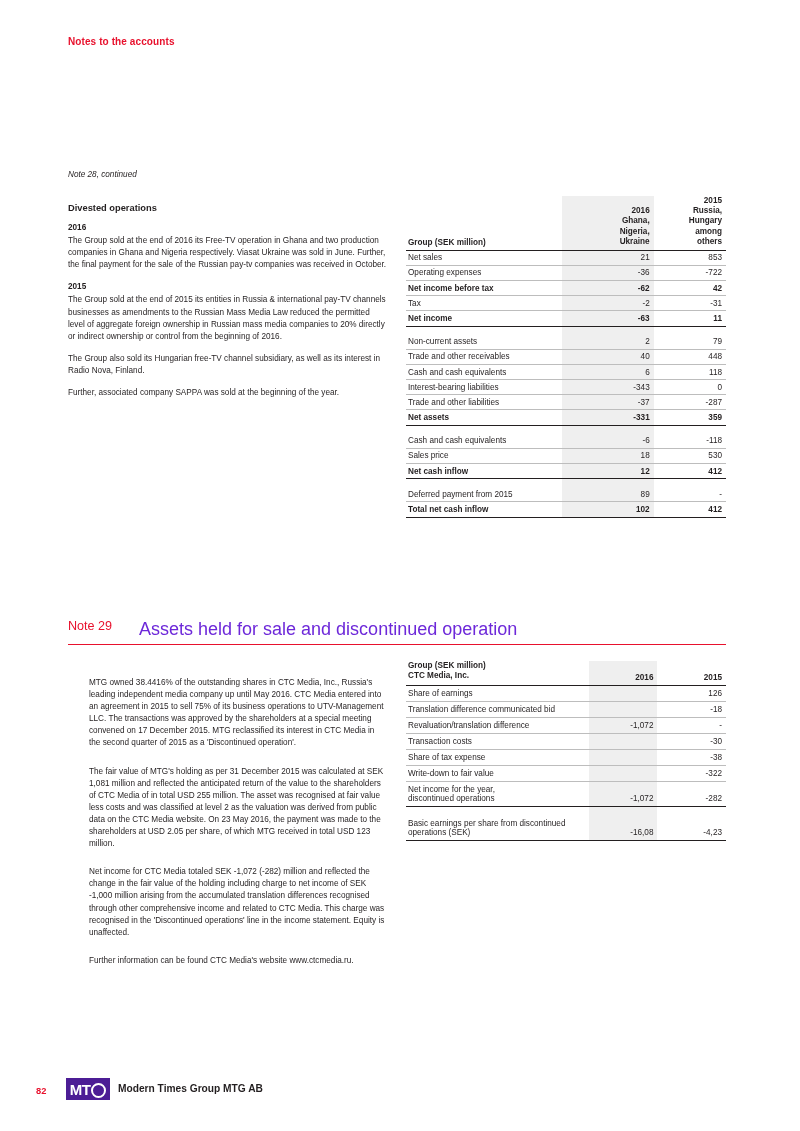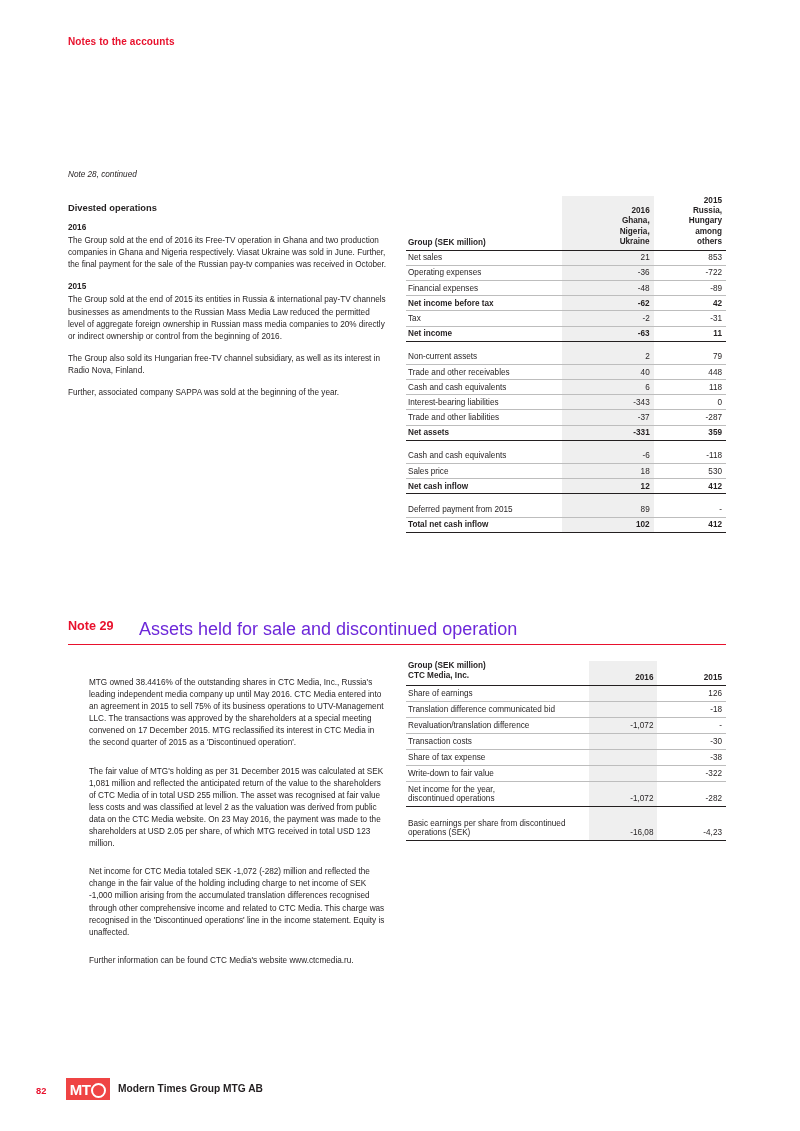--- a/index.html
+++ b/index.html
@@ -135,21 +135,21 @@
     top: 30px;
     width: 658px;
     height: 0;
     border-top: 0.8px solid #e8112d;
   }
   .note29-num {
     position: absolute;
     left: 0;
     top: 5px;
     font-size: 12.6px;
-    font-weight: bold;
+    font-weight: normal;
     color: #e8112d;
   }
   .note29-title {
     position: absolute;
     left: 71px;
     top: 5px;
     font-size: 18px;
     color: #6d28d9;
   }
 
@@ -219,21 +219,21 @@
     font-size: 9.3px;
     font-weight: bold;
     color: #e8112d;
   }
   .logo {
     position: absolute;
     left: 66px;
     top: 0px;
     width: 44px;
     height: 22px;
-    background: #ef4444;
+    background: #4c1d95;
     color: #ffffff;
     font-size: 15px;
     font-weight: bold;
     letter-spacing: -0.5px;
     display: flex;
     align-items: center;
     justify-content: center;
     line-height: 1;
   }
   .logo .g-circ {
@@ -302,25 +302,20 @@
       <tr class="thinrule">
         <td class="lbl">Net sales</td>
         <td class="num shade">21</td>
         <td class="num">853</td>
       </tr>
       <tr class="thinrule">
         <td class="lbl">Operating expenses</td>
         <td class="num shade">-36</td>
         <td class="num">-722</td>
       </tr>
-      <tr class="thinrule">
-        <td class="lbl">Financial expenses</td>
-        <td class="num shade">-48</td>
-        <td class="num">-89</td>
-      </tr>
       <tr class="thinrule bold">
         <td class="lbl">Net income before tax</td>
         <td class="num shade">-62</td>
         <td class="num">42</td>
       </tr>
       <tr class="thinrule">
         <td class="lbl">Tax</td>
         <td class="num shade">-2</td>
         <td class="num">-31</td>
       </tr>

